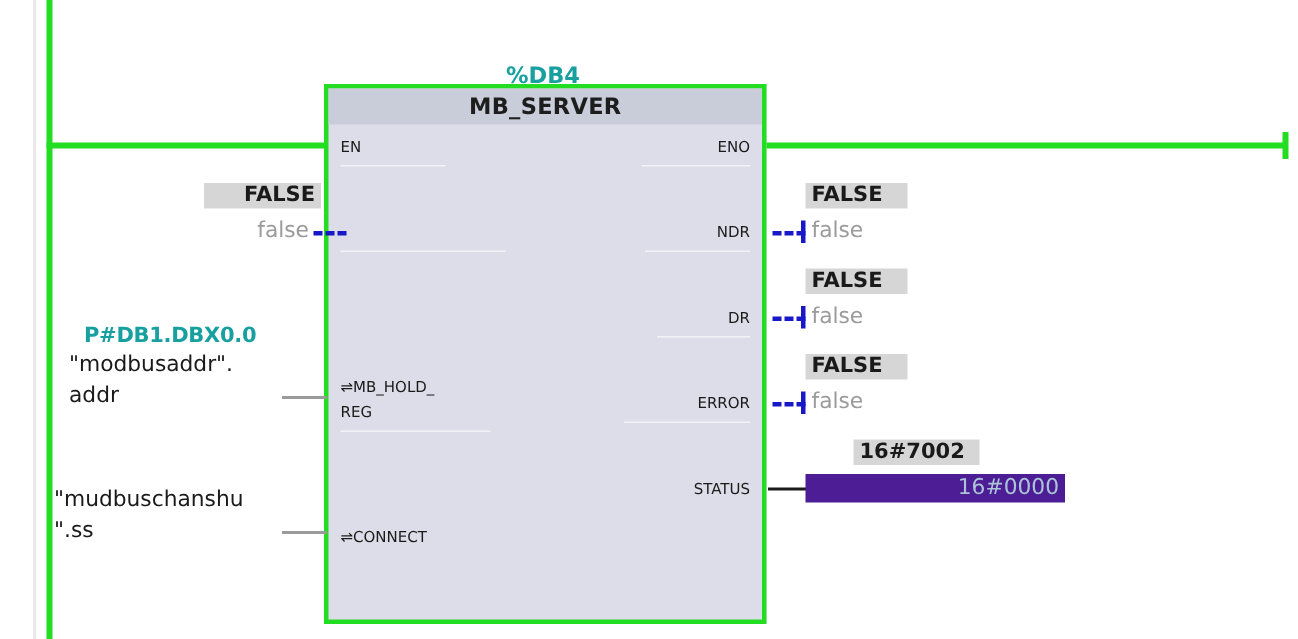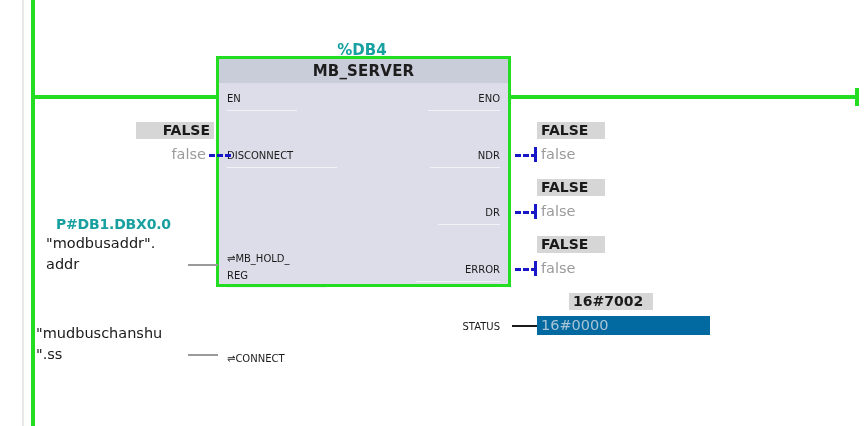--- a/index.html
+++ b/index.html
@@ -134,23 +134,24 @@
   .mon-val {
     position: absolute;
     color: #9b9b9b;
     font-size: 14.5px;
     line-height: 17px;
     white-space: pre;
   }
   .mon-val.rt { text-align: right; }
   .mon-val.lt { text-align: left; }
   .mon-val.sel {
-    background: #0369a1;
+    background: #4c1d95;
     color: #aac4d6;
     padding: 1px 4px;
+    text-align: right;
   }
 </style>
 </head>
 <body>
 
 <div id="canvas">
 
   <div class="rail-grey" style="left:22px; top:0; width:2px; height:426px;"></div>
 
   <div class="rail-green" style="left:31px; top:0; width:4px; height:426px;"></div>
@@ -159,28 +160,27 @@
 
   <div class="rail-green" style="left:508px; top:95px; width:350px; height:4px;"></div>
 
   <div class="rail-green" style="left:855px; top:88px; width:4px; height:18px;"></div>
 
   <div class="db-head" style="left:216px; top:3px; width:292px;">
     <span class="db-num">%DB4</span>
     <span class="db-name">"MB_SERVER_DB"</span>
   </div>
 
-  <div class="fb" style="left:216px; top:56px; width:295px; height:231px;padding-left:28px;">
+  <div class="fb" style="left:216px; top:56px; width:295px; height:360px;padding-left:28px;">
 
     <div class="fb-title">MB_SERVER</div>
 
     <div class="pin in" style="top:31px;">EN</div>
     <div class="pin-rule" style="left:8px; top:51px; width:70px;"></div>
 
-    <div class="pin in" style="top:88px;">DISCONNECT</div>
     <div class="pin-rule" style="left:8px; top:108px; width:110px;"></div>
 
     <div class="pin in" style="top:191px;">⇌MB_HOLD_
 REG</div>
     <div class="pin-rule" style="left:8px; top:228px; width:100px;"></div>
 
     <div class="pin in" style="top:291px;">⇌CONNECT</div>
 
     <div class="pin out" style="top:31px;">ENO</div>
     <div class="pin-rule" style="right:8px; top:51px; width:72px;"></div>

